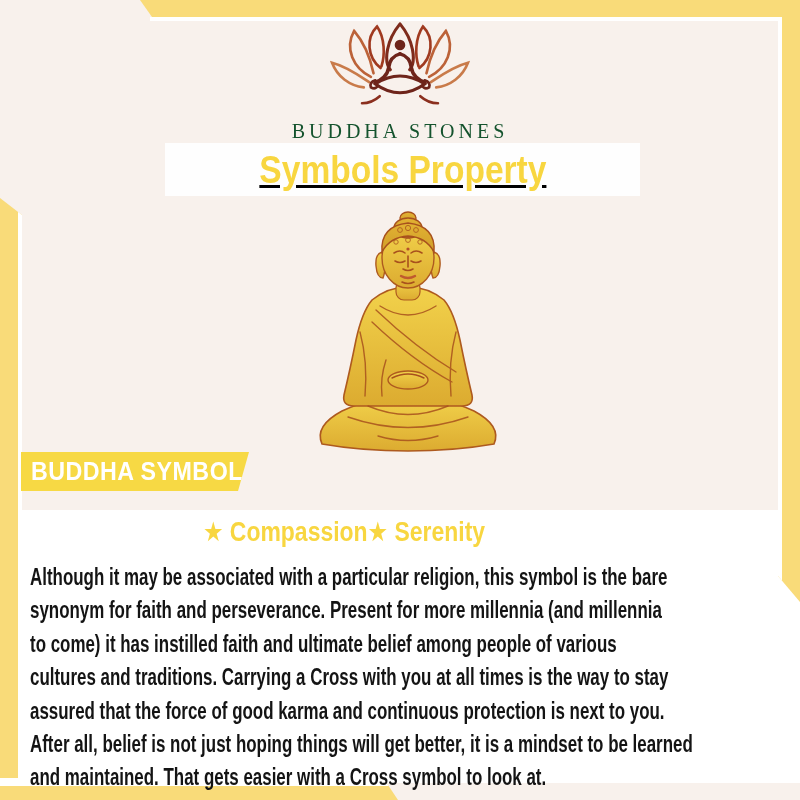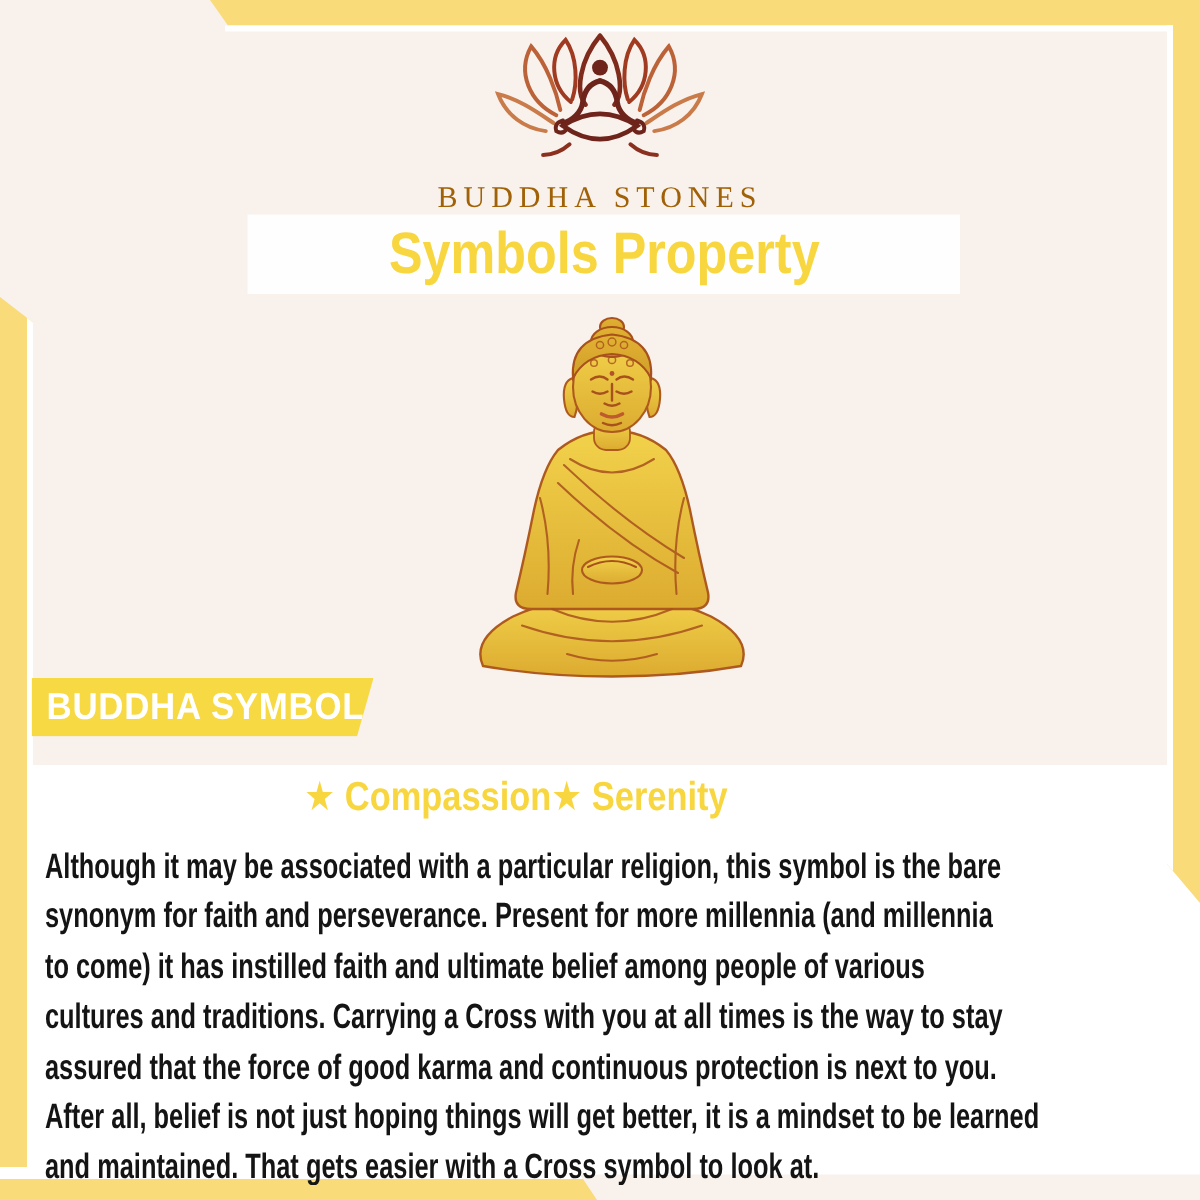--- a/index.html
+++ b/index.html
@@ -28,26 +28,26 @@
   }
   .strip-bottom{
     position:absolute;bottom:0;left:0;width:398px;height:14px;background:#F9DB79;
     border-top:4px solid #ffffff;
     clip-path:polygon(0 0,calc(100% - 12px) 0,100% 100%,0 100%);z-index:4;
   }
   
   .logo{position:absolute;top:22px;left:0;width:800px;text-align:center;z-index:5;}
   .brand-name{
     margin-top:2px;font-family:"Liberation Serif","DejaVu Serif",serif;
-    font-size:20px;letter-spacing:4px;color:#a16207;font-weight:500;
+    font-size:20px;letter-spacing:4px;color:#14532d;font-weight:500;
   }
   
   .title-band{
     position:absolute;left:165px;top:143px;width:475px;height:53px;background:#FEFEFE;
-    display:flex;align-items:center;justify-content:center;z-index:5;
+    display:flex;align-items:center;justify-content:center;z-index:5;text-decoration:underline;
   }
   .title-text{
     font-size:39px;font-weight:bold;color:#F8D640;display:inline-block;
     transform:scaleX(0.86);transform-origin:center;white-space:nowrap;letter-spacing:0;
   }
   
   .buddha{position:absolute;left:308px;top:210px;z-index:5;}
   
   .badge{
     position:absolute;left:21px;top:452px;width:228px;height:39px;background:#F7D944;

